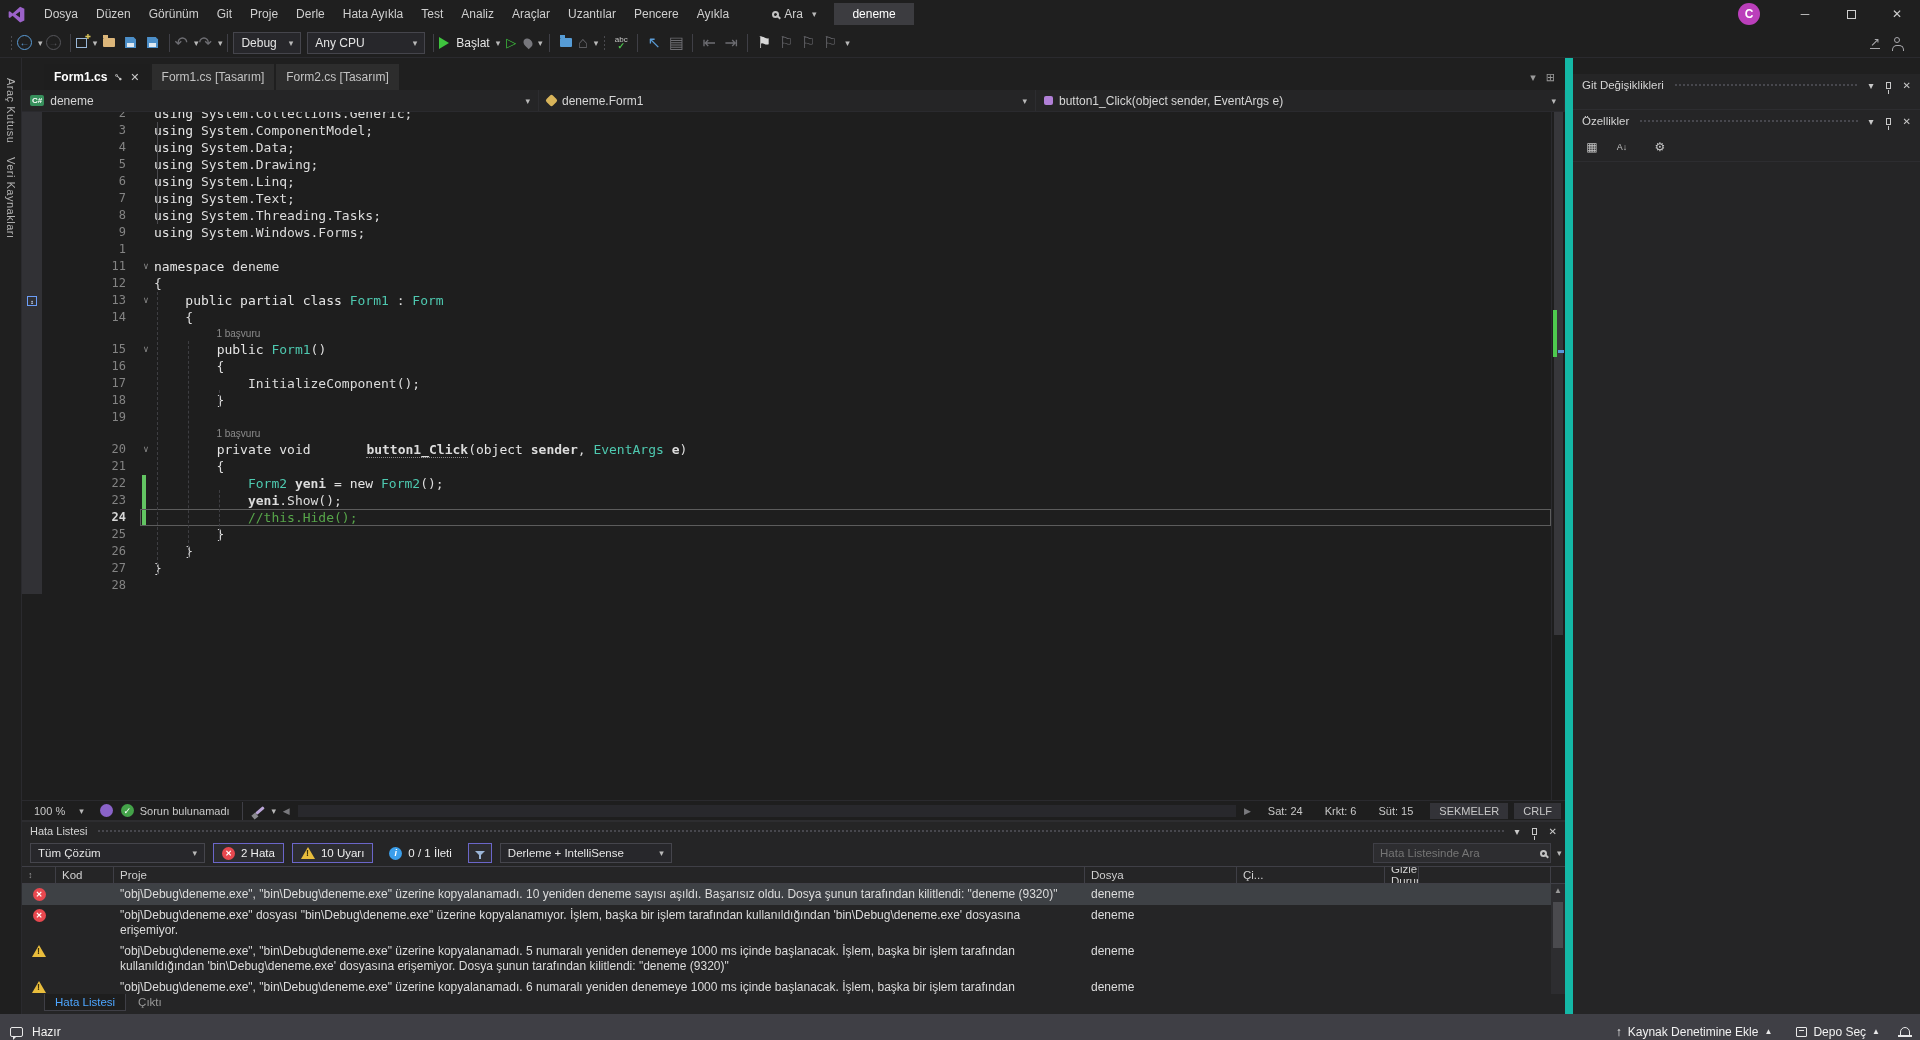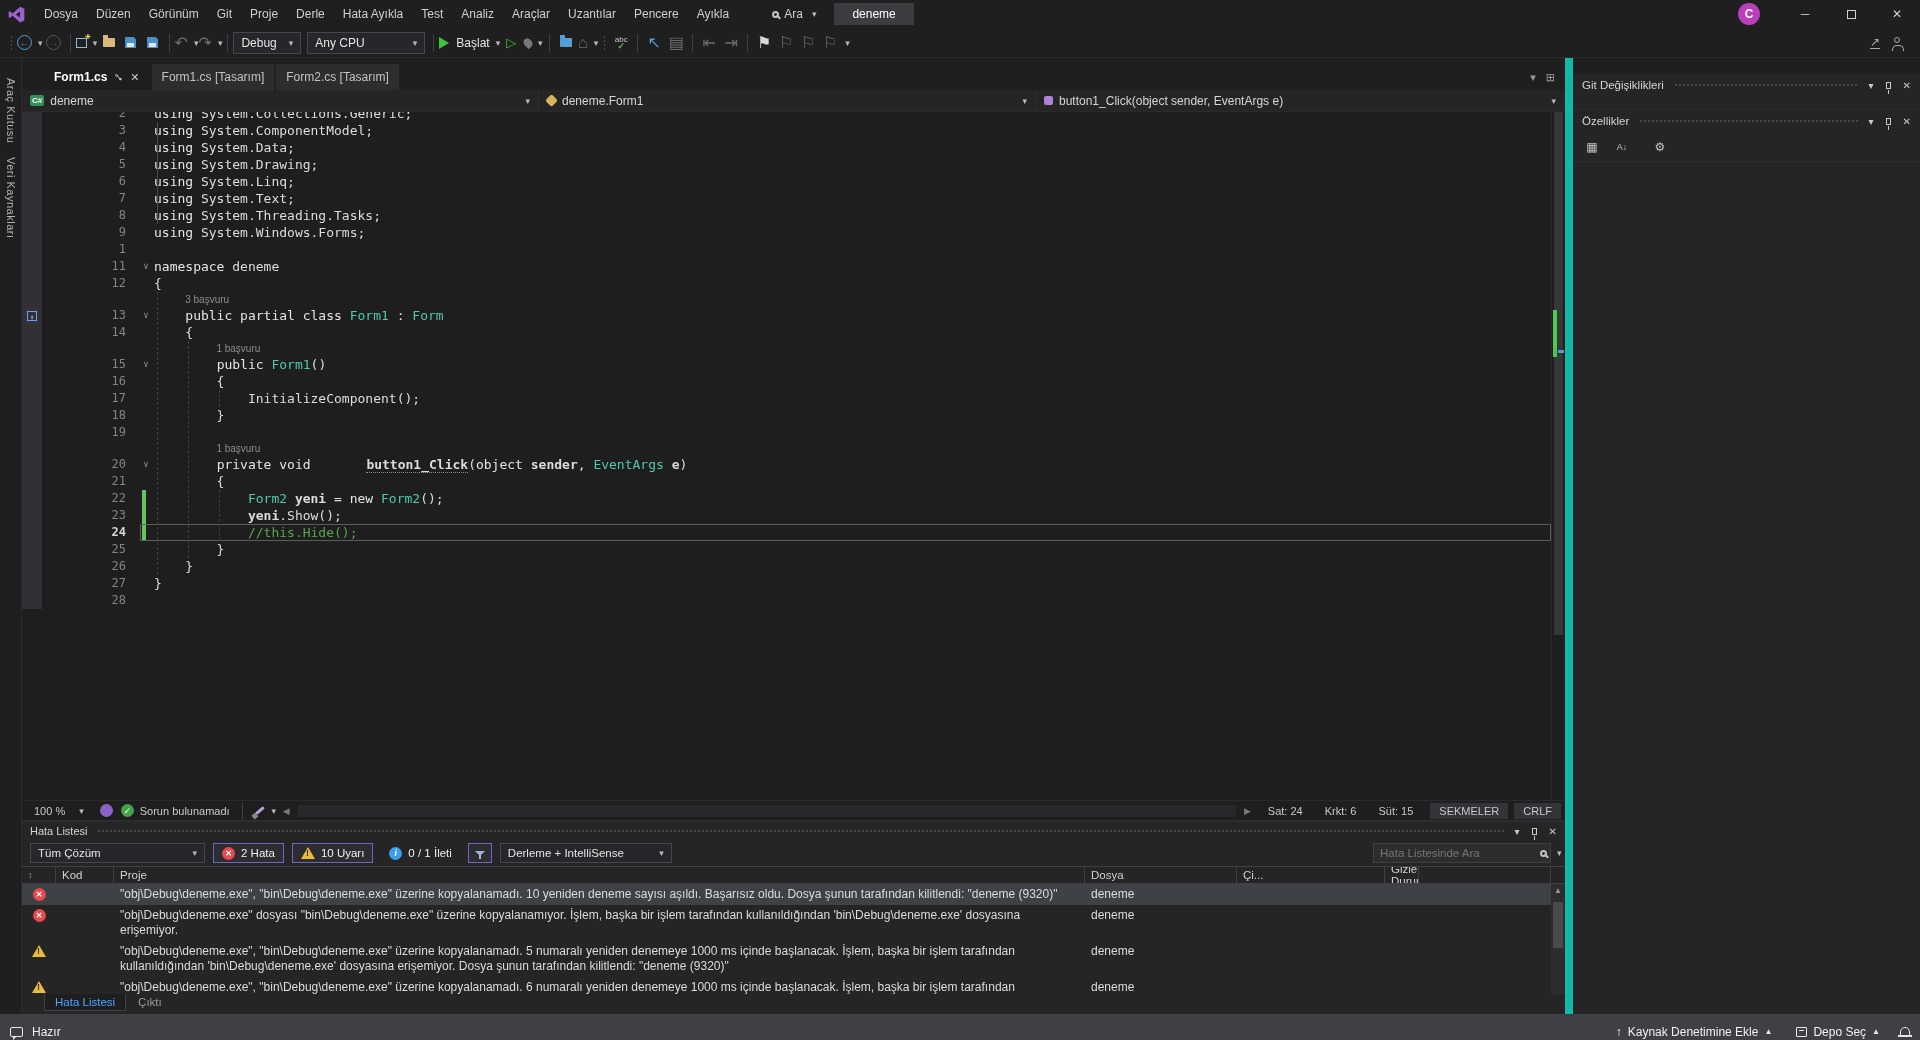--- a/index.html
+++ b/index.html
@@ -352,24 +352,20 @@
           <div class="cl-row"><span class="gl"></span><span class="ln">3</span><span class="fold"></span><span class="code"><span class="tk-k">using</span><span> System.ComponentModel;</span></span></div>
           <div class="cl-row"><span class="gl"></span><span class="ln">4</span><span class="fold"></span><span class="code"><span class="tk-k">using</span><span> System.Data;</span></span></div>
           <div class="cl-row"><span class="gl"></span><span class="ln">5</span><span class="fold"></span><span class="code"><span class="tk-k">using</span><span> System.Drawing;</span></span></div>
           <div class="cl-row"><span class="gl"></span><span class="ln">6</span><span class="fold"></span><span class="code"><span class="tk-k">using</span><span> System.Linq;</span></span></div>
           <div class="cl-row"><span class="gl"></span><span class="ln">7</span><span class="fold"></span><span class="code"><span class="tk-k">using</span><span> System.Text;</span></span></div>
           <div class="cl-row"><span class="gl"></span><span class="ln">8</span><span class="fold"></span><span class="code"><span class="tk-k">using</span><span> System.Threading.Tasks;</span></span></div>
           <div class="cl-row"><span class="gl"></span><span class="ln">9</span><span class="fold"></span><span class="code"><span class="tk-k">using</span><span> System.Windows.Forms;</span></span></div>
           <div class="cl-row"><span class="gl"></span><span class="ln">1</span><span class="fold"></span><span class="code"></span></div>
           <div class="cl-row"><span class="gl"></span><span class="ln">11</span><span class="fold">∨</span><span class="code"><span class="tk-k">namespace</span><span> deneme</span></span></div>
           <div class="cl-row"><span class="gl"></span><span class="ln">12</span><span class="fold"></span><span class="code"><span>{</span></span></div>
-          <div class="lens-row">
-            <span class="lenspad"></span>
-            <span style="padding-left: 31.2px;">3 başvuru</span>
-          </div>
           <div class="cl-row"><span class="gl"><span class="glyph-ic">↥</span></span><span class="ln">13</span><span class="fold">∨</span><span class="code"><span>    </span><span class="tk-k">public partial class </span><span class="tk-t">Form1</span><span> : </span><span class="tk-t">Form</span></span></div>
           <div class="cl-row"><span class="gl"></span><span class="ln">14</span><span class="fold"></span><span class="code"><span>    {</span></span></div>
           <div class="lens-row">
             <span class="lenspad"></span>
             <span style="padding-left: 62.4px;">1 başvuru</span>
           </div>
           <div class="cl-row"><span class="gl"></span><span class="ln">15</span><span class="fold">∨</span><span class="code"><span>        </span><span class="tk-k">public </span><span class="tk-t">Form1</span><span>()</span></span></div>
           <div class="cl-row"><span class="gl"></span><span class="ln">16</span><span class="fold"></span><span class="code"><span>        {</span></span></div>
           <div class="cl-row"><span class="gl"></span><span class="ln">17</span><span class="fold"></span><span class="code"><span>            InitializeComponent();</span></span></div>
           <div class="cl-row"><span class="gl"></span><span class="ln">18</span><span class="fold"></span><span class="code"><span>        }</span></span></div>

